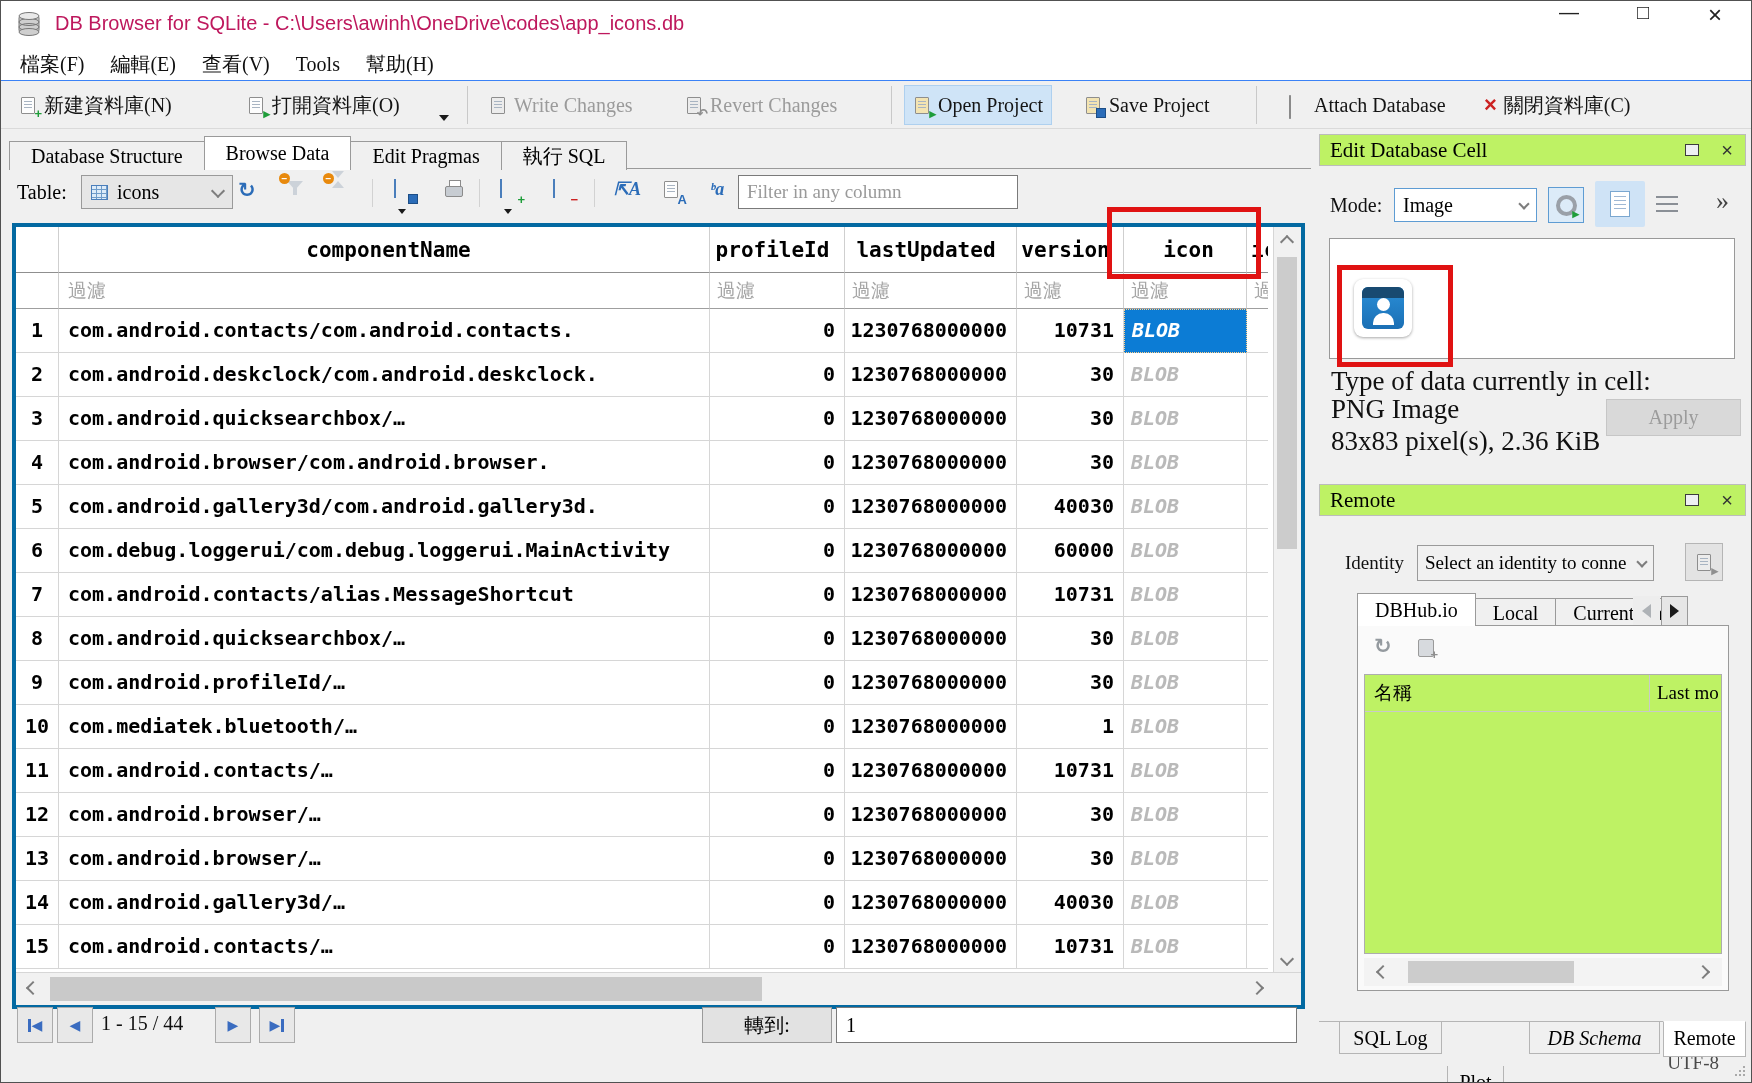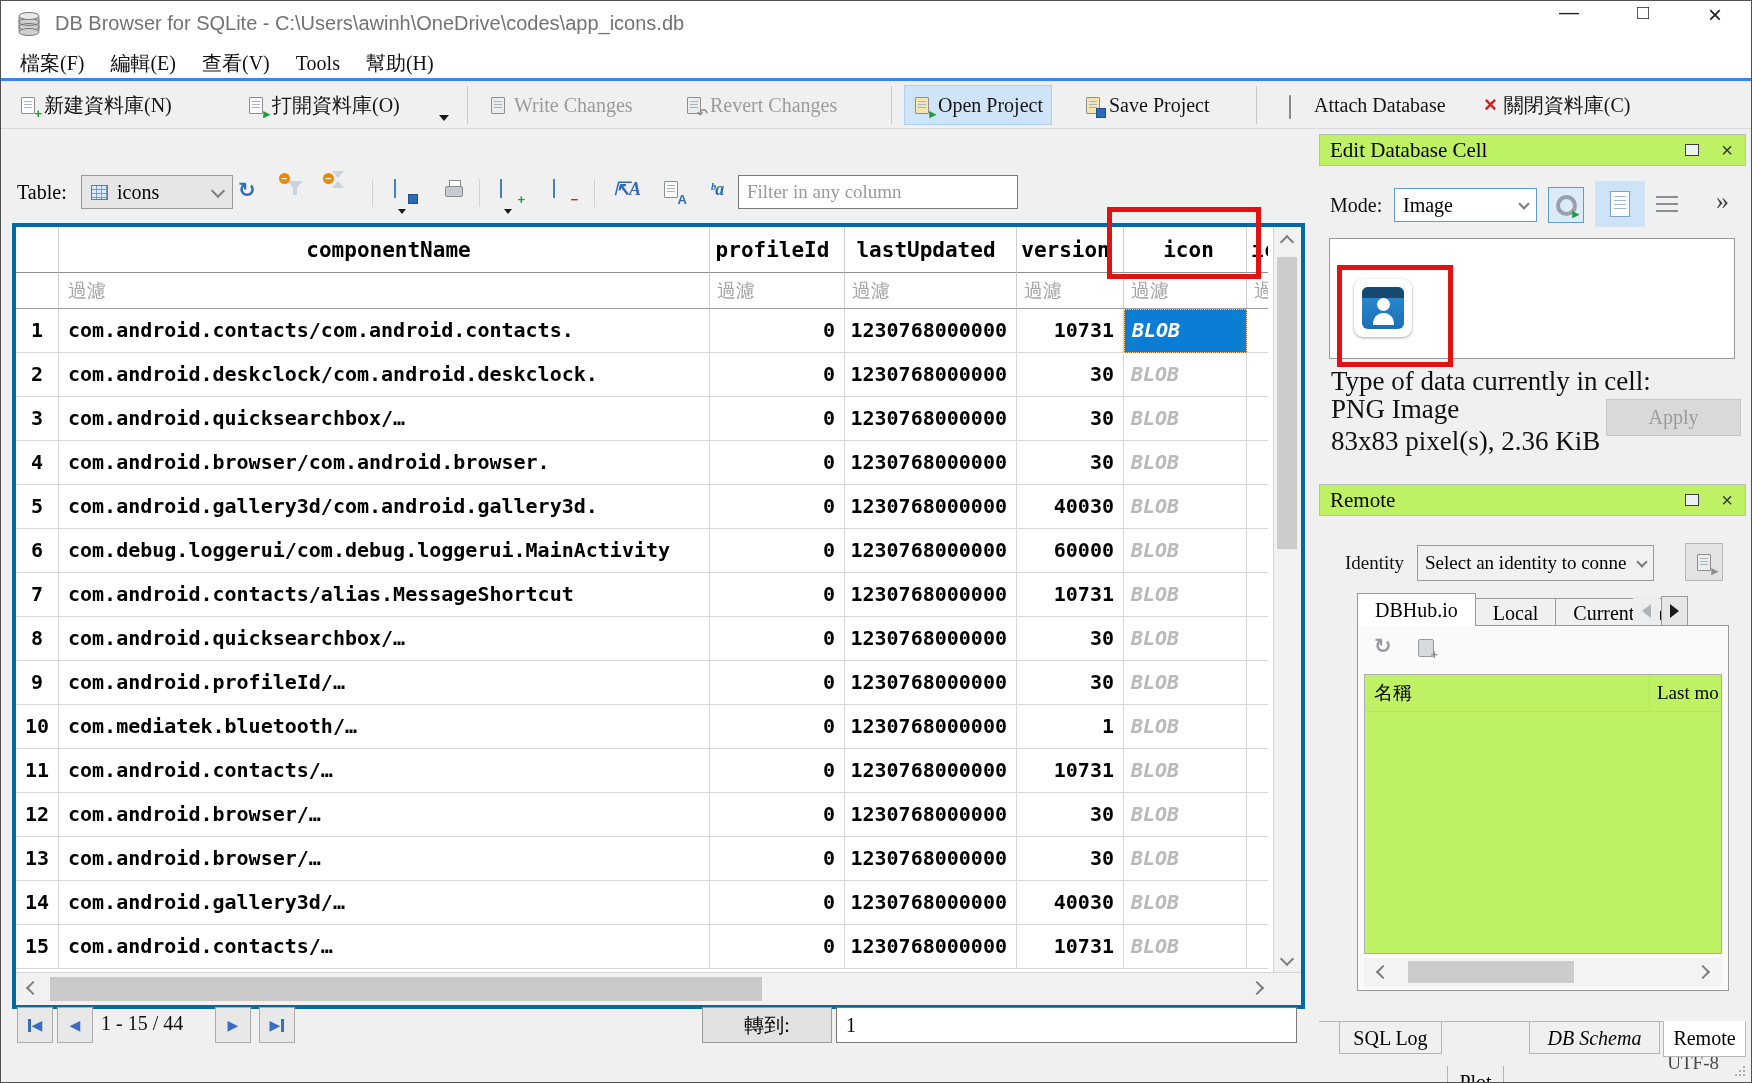--- a/index.html
+++ b/index.html
@@ -1,27 +1,27 @@
 <!DOCTYPE html>
 <html><head>
 <meta charset="utf-8">
 <style>
   html,body{margin:0;padding:0;background:#dcdcdc;}
   #app{position:relative;width:1752px;height:1083px;background:#f0f0f0;border:1px solid #515151;
        box-sizing:border-box;font-family:"Liberation Serif",serif;overflow:hidden;}
   
   .titlebar{position:absolute;left:0;top:0;width:100%;height:47px;background:#fff;}
   .app-ico{position:absolute;left:14px;top:9px;}
-  .wtitle{position:absolute;left:54px;top:11px;font:20px "Liberation Sans",sans-serif;color:#737373;white-space:nowrap;}
+  .wtitle{position:absolute;left:54px;top:11px;font:20px "Liberation Sans",sans-serif;color:#be185d;white-space:nowrap;}
   .wbtn{position:absolute;top:0;width:64px;height:44px;text-align:center;line-height:44px;
         font:20px "Liberation Sans",sans-serif;color:#222;}
   #btn-min{right:150px;} #btn-max{right:76px;} #btn-close{right:4px;font-size:24px;}
   
   .menubar{position:absolute;left:0;top:47px;width:100%;height:33px;background:#fff;display:flex;
-           align-items:center;padding-left:6px;box-sizing:border-box;border-bottom:3px solid #3b82f6;font-family:Liberation Serif, serif;}
+           align-items:center;padding-left:6px;box-sizing:border-box;border-bottom:1px solid #3b82f6;font-family:Liberation Serif, serif;}
   .menu-item{padding:0 13px;font-size:20px;color:#101010;white-space:nowrap;}
   
   .toolbar{position:absolute;left:0;top:81px;width:100%;height:46px;background:#f0f0f0;border-bottom:1px solid #dadada;}
   .tbi{position:absolute;top:0;height:46px;display:flex;align-items:center;gap:7px;font-size:20px;color:#141414;
        padding:0 8px;white-space:nowrap;box-sizing:border-box;}
   .tbi.disabled{color:#9b9b9b;}
   #tb-openproj{top:3px;height:40px;background:#cfe4f7;border:1px solid #aed0ef;}
   .tsep{position:absolute;top:4px;height:38px;border-left:1px solid #c9c9c9;}
   .tico{position:relative;width:18px;height:18px;flex:0 0 auto;}
   .pgico{position:absolute;left:2px;top:1px;width:12px;height:15px;background:#fdfdfd;border:1px solid #8e8e8e;border-radius:1px;}
@@ -259,20 +259,21 @@
     <div class="tbi" style="left:1280px">
       <span class="tico"><span class="cylico"></span></span>
       <span>Attach Database</span>
     </div>
     <div class="tbi" style="left:1475px">
       <span class="xico">×</span>
       <span>關閉資料庫(C)</span>
     </div>
   </div>
 
+  <div id="mtabs"><div class="mtab">Database Structure</div><div class="mtab active">Browse Data</div><div class="mtab">Edit Pragmas</div><div class="mtab">執行 SQL</div></div>
 
   <div class="cl">
     <span class="lbl-table">Table:</span>
     <div class="tsel">
       <span class="gridico"></span>
       <span>icons</span>
       <span class="sp"></span>
       <span class="chev down gray"></span>
     </div>
     <span class="vico refr" style="left:229px">↻</span>

